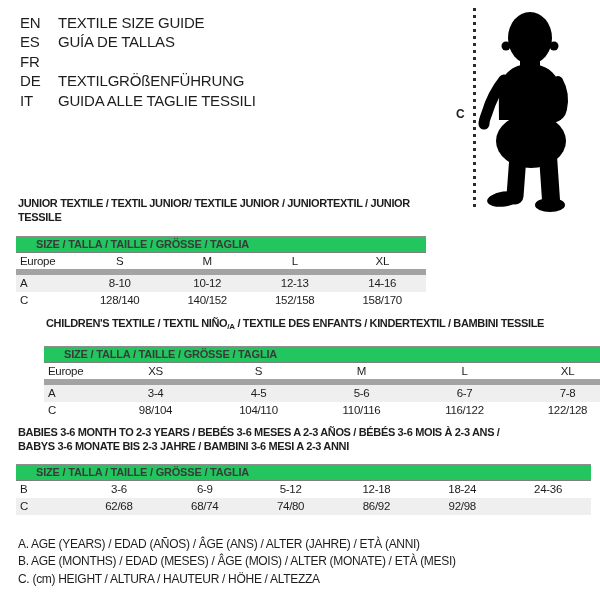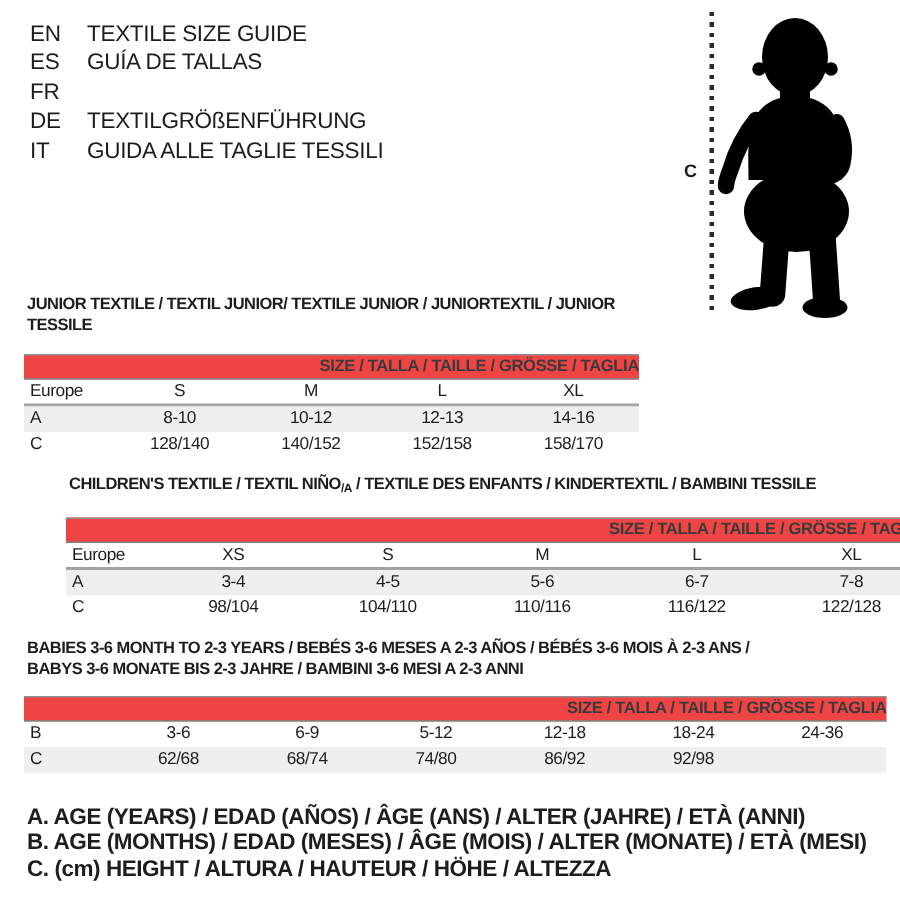--- a/index.html
+++ b/index.html
@@ -14,31 +14,31 @@
   .lang-code{width:38px;}
   
   .dotted-line{position:absolute;left:473px;top:8px;width:3px;height:202px;
     background:repeating-linear-gradient(to bottom,#2b2b2b 0 3px,transparent 3px 7px);}
   .c-label{position:absolute;left:456px;top:107px;font-weight:bold;font-size:12px;}
   .figure-svg{position:absolute;left:478px;top:8px;width:118px;height:204px;}
   
   .section{position:absolute;left:16px;}
   .tbl-title{font-weight:bold;font-size:11px;letter-spacing:-0.35px;margin:0 0 0 2px;line-height:14px;}
   .title-gap{height:12px;}
-  .size-bar{height:15px;background:#ef4444;border-top:1px solid #8e8e8e;border-bottom:1px solid #7f7f7f;
-    font-size:11px;font-weight:600;color:#3a3a3a;line-height:15px;padding-left:1px;letter-spacing:-0.2px;text-align:right;}
+  .size-bar{height:15px;background:#22c55e;border-top:1px solid #8e8e8e;border-bottom:1px solid #7f7f7f;
+    font-size:11px;font-weight:600;color:#3a3a3a;line-height:15px;padding-left:20px;letter-spacing:-0.2px;}
   .trow{display:grid;height:17px;line-height:17px;font-size:11.5px;letter-spacing:-0.3px;align-items:center;}
   .trow.shaded{background:#efefef;}
-  .trow.ruled{border-bottom:2px solid #a3a3a3;height:16px;line-height:16px;}
+  .trow.ruled{border-bottom:6px solid #a3a3a3;height:16px;line-height:16px;}
   .tlabel{padding-left:4px;text-align:left;}
   .tcell{text-align:center;}
   sub.small{font-size:8px;vertical-align:-2px;letter-spacing:-0.3px;}
   
   .legend{position:absolute;left:18px;top:536px;}
-  .legend-line{font-weight:bold;font-size:15px;letter-spacing:-0.3px;line-height:17.4px;}
+  .legend-line{font-weight:normal;font-size:12px;letter-spacing:-0.3px;line-height:17.4px;}
 </style>
 </head>
 <body>
 
 <div class="lang-block">
   <div class="lang-row">
     <span class="lang-code">EN</span>
     <span>TEXTILE SIZE GUIDE</span>
   </div>
   <div class="lang-row">

